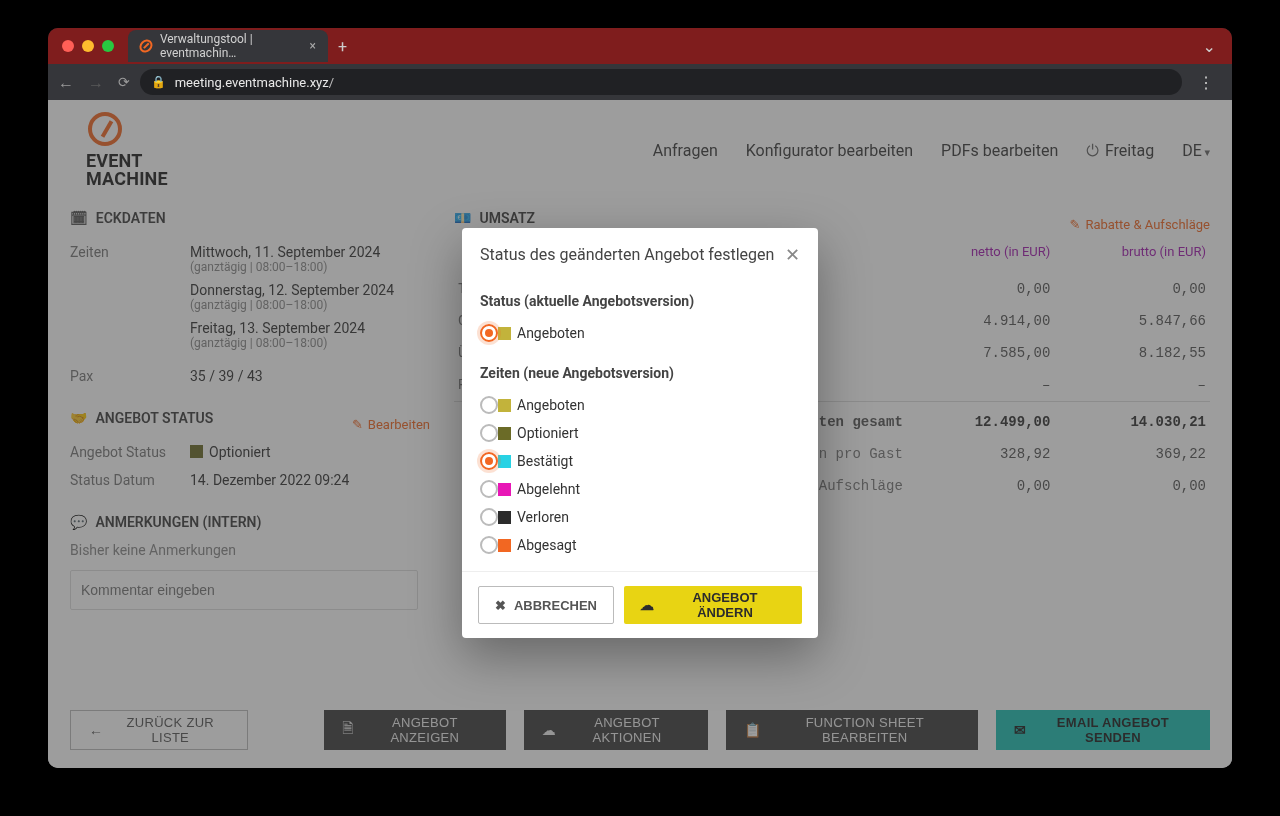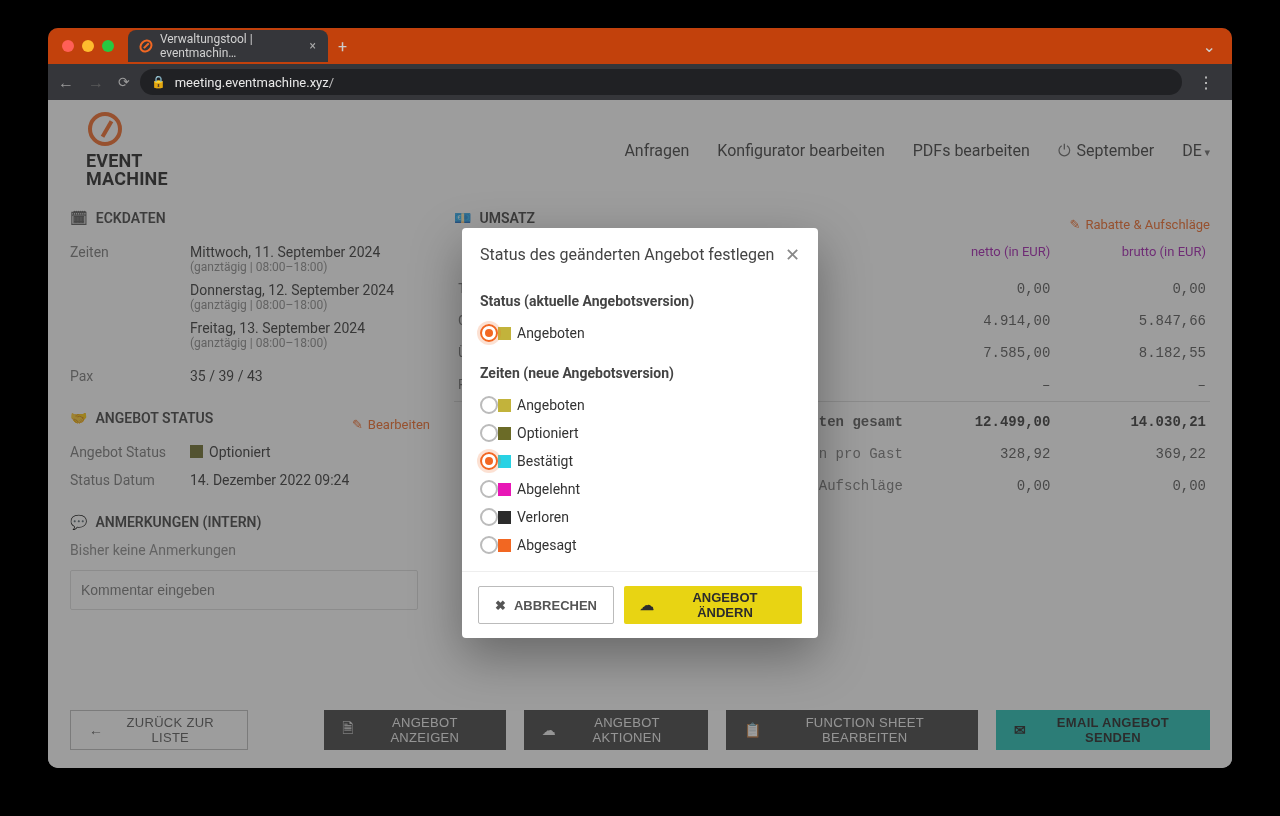--- a/index.html
+++ b/index.html
@@ -3,21 +3,21 @@
 <meta charset="utf-8">
 <style>
   * { box-sizing: border-box; margin: 0; padding: 0; }
   html, body { width: 1280px; height: 816px; background: #000; font-family: -apple-system, "Segoe UI", Roboto, Arial, sans-serif; }
   .browser {
     position: absolute; top: 28px; left: 48px; width: 1184px; height: 740px;
     background: #2f3033; border-radius: 10px; overflow: hidden;
     box-shadow: 0 20px 60px rgba(0,0,0,0.6);
   }
   
-  .tabbar { height: 36px; background: #c2410c; display:flex; align-items:center; padding:0 8px; }
+  .tabbar { height: 36px; background: #7f1d1d; display:flex; align-items:center; padding:0 8px; }
   .traffic { display:flex; gap:8px; margin-left:6px; }
   .dot { width:12px; height:12px; border-radius:50%; }
   .dot.r{background:#ff5f57;} .dot.y{background:#febc2e;} .dot.g{background:#28c840;}
   .tab {
     display:flex; align-items:center; gap:8px; background:#35363a; color:#d0d0d0;
     height:32px; margin-left:14px; padding:0 12px; border-radius:8px 8px 0 0; font-size:12px;
     max-width:200px;
   }
   .tab .favicon{ width:14px; height:14px; border-radius:50%; border:2.5px solid #f26722; transform:rotate(45deg); position:relative;}
   .tab .favicon::after{content:""; position:absolute; width:2px; height:7px; background:#f26722; left:3px; top:1px;}
@@ -146,21 +146,21 @@
         <div class="logo-icon"></div>
         <div class="logo-text">
           <div class="l1">EVENT</div>
           <div class="l2">MACHINE</div>
         </div>
       </div>
       <div class="topnav">
         <span class="item">Anfragen</span>
         <span class="item">Konfigurator bearbeiten</span>
         <span class="item">PDFs bearbeiten</span>
-        <span class="item power">September</span>
+        <span class="item power">Freitag</span>
         <span class="item lang">DE</span>
       </div>
     </div>
 
     <div class="main">
 
       <div class="col-left">
         <div class="section">
           <div class="panel-title">
               <span class="icon">🗓</span>

